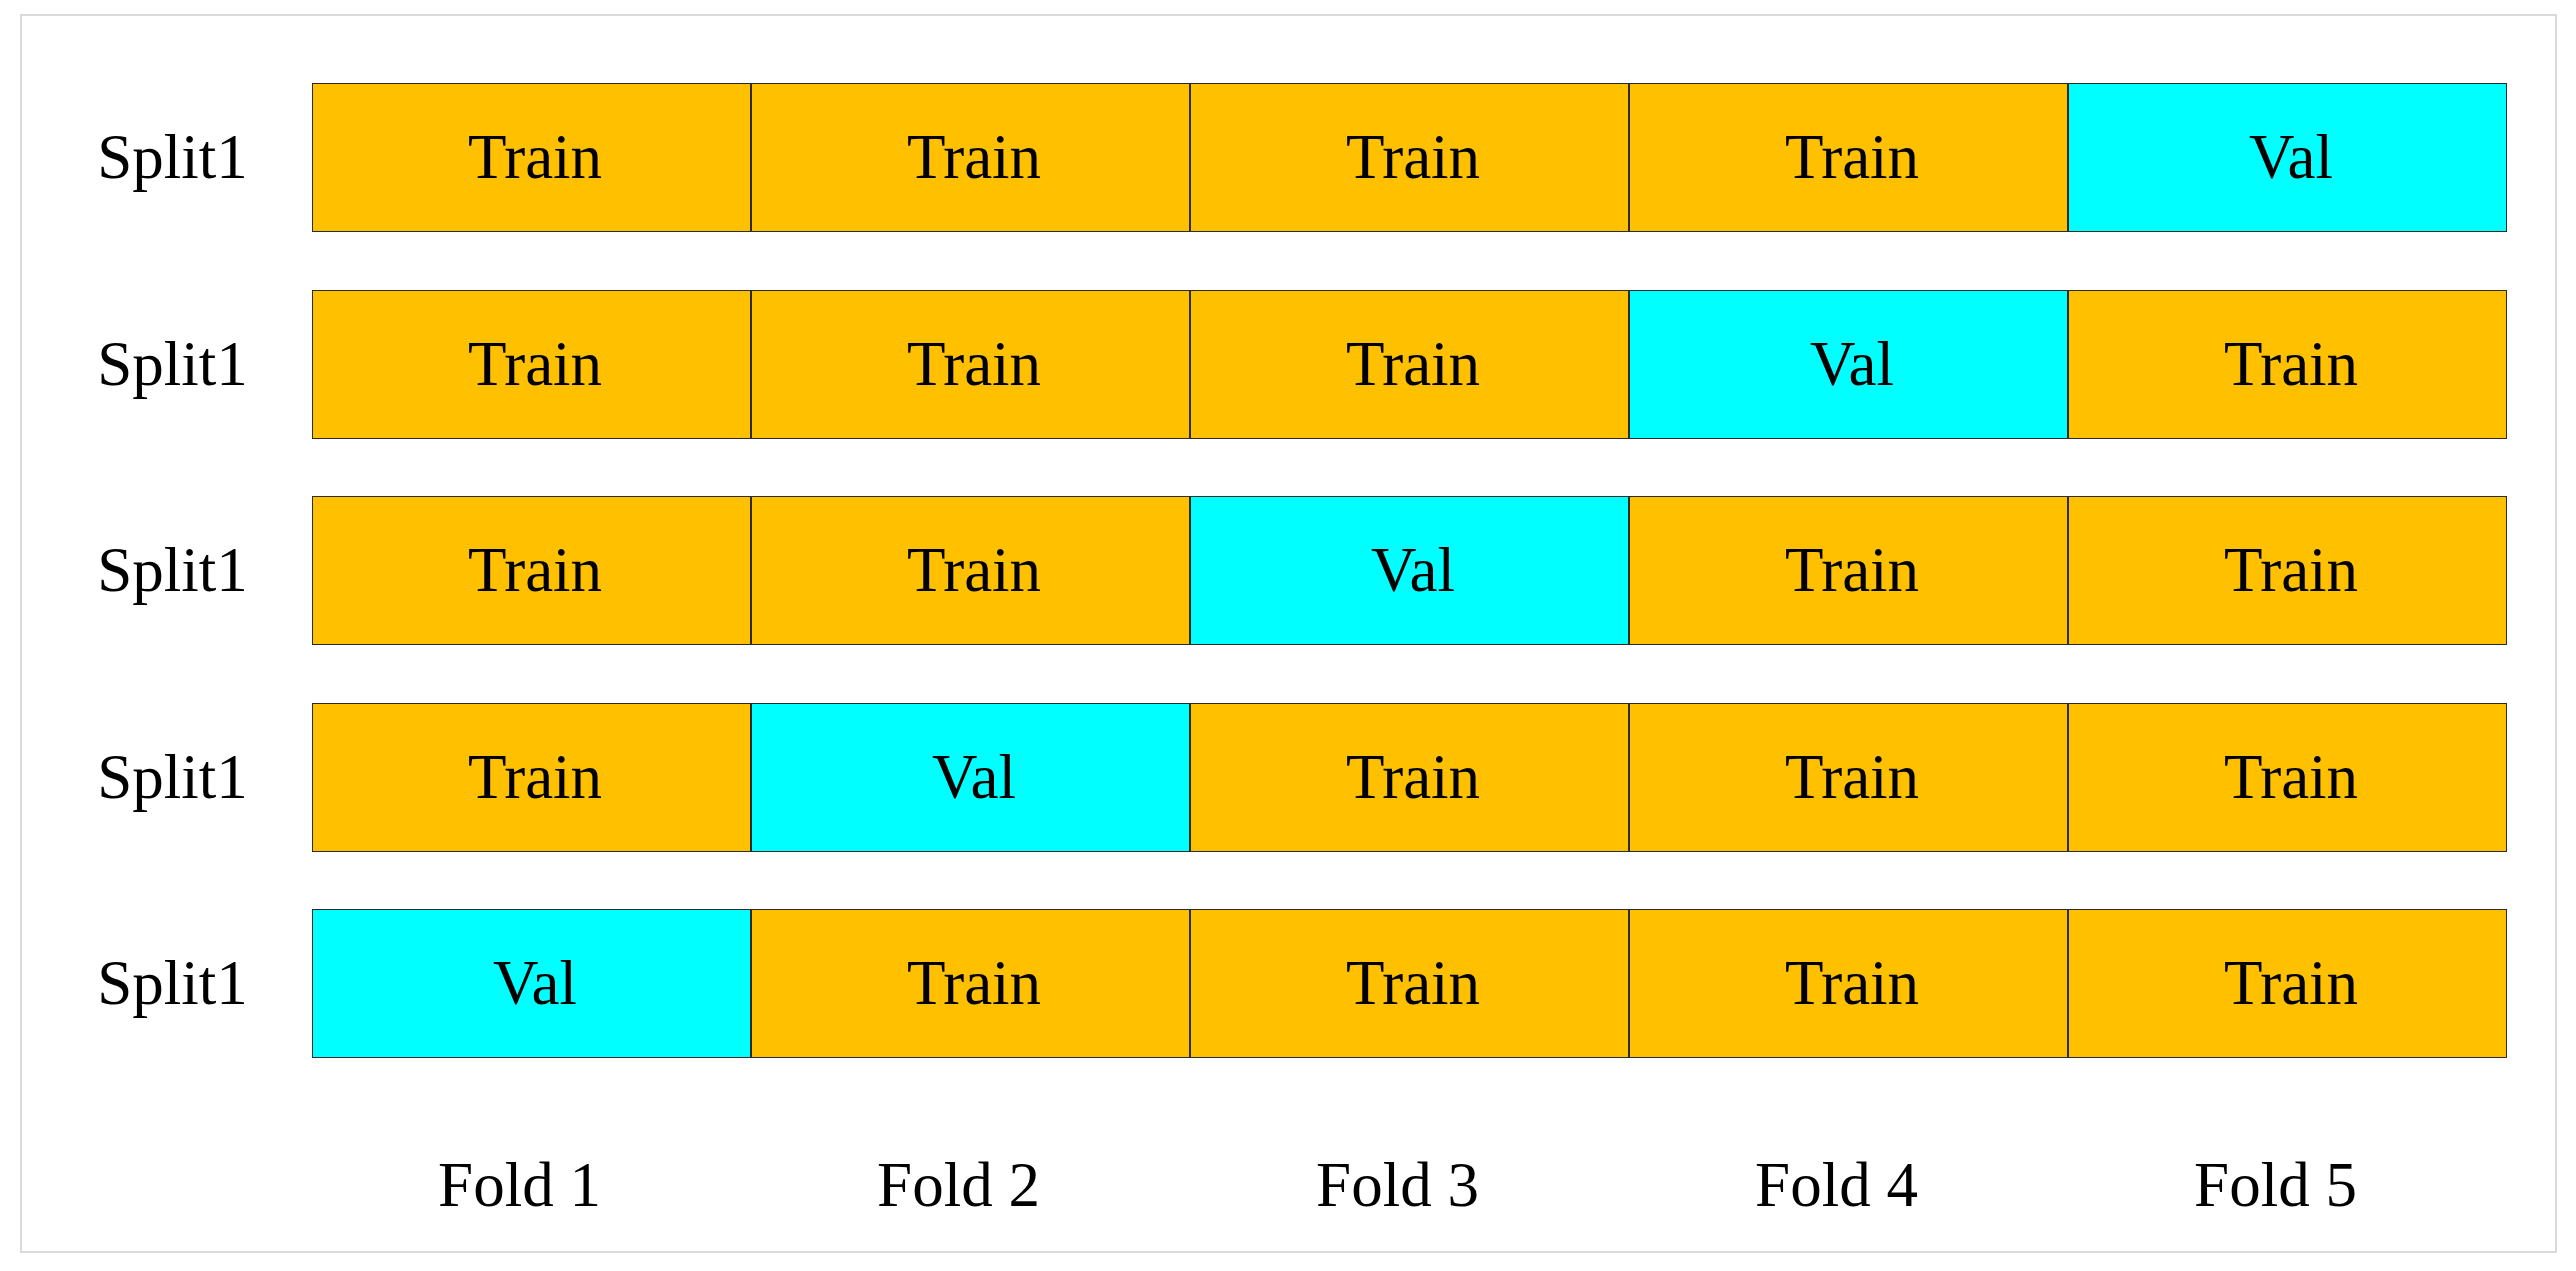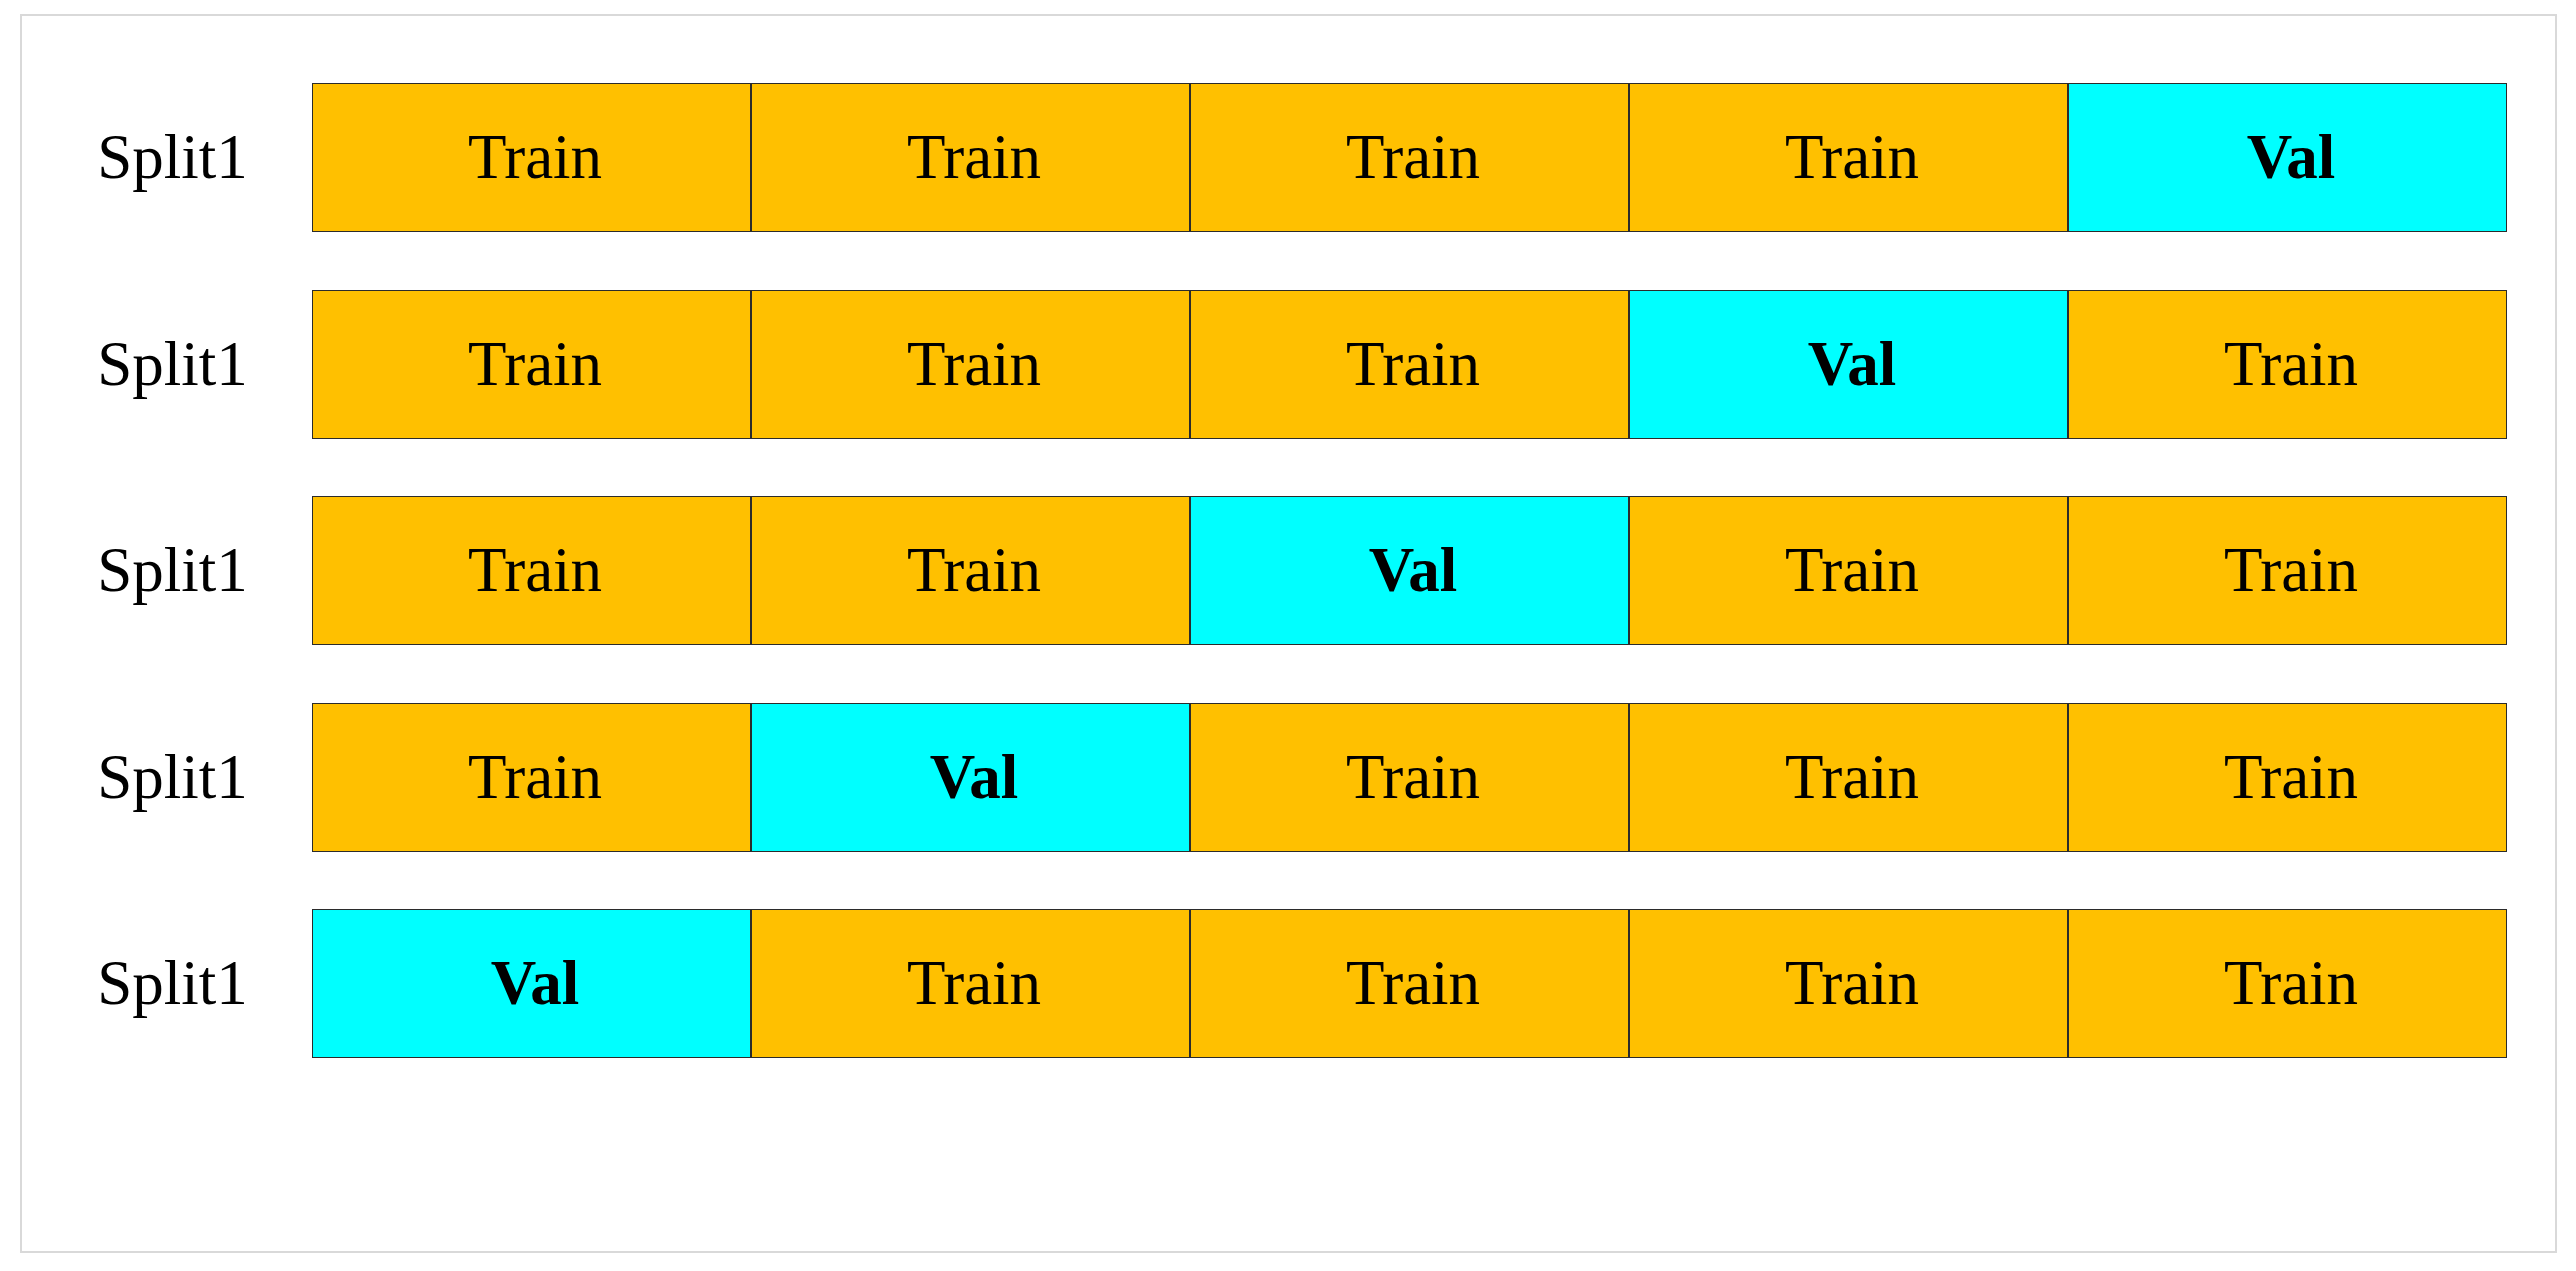--- a/index.html
+++ b/index.html
@@ -66,21 +66,21 @@
     height: 100%;
     border: 1.8px solid var(--color-cell_border);
     display: flex;
     align-items: center;
     justify-content: center;
     font-size: 63px;
     line-height: 1;
     padding-left: 7px;
   }
   .cell[data-type="train"] { background: var(--color-train); }
-  .cell[data-type="val"]   { background: var(--color-val); font-weight: bold; }
+  .cell[data-type="val"]   { background: var(--color-val); }
   .fold-row {
     position: absolute;
     left: 300px;
     top: 1144px;
     width: 2195px;
     height: 83px;
     display: flex;
   }
   .fold-label {
     flex: 1 1 0;
@@ -143,14 +143,21 @@
     <div class="label-box">Split1</div>
     <div class="cells">
       <div class="cell" data-type="val">Val</div>
       <div class="cell" data-type="train">Train</div>
       <div class="cell" data-type="train">Train</div>
       <div class="cell" data-type="train">Train</div>
       <div class="cell" data-type="train">Train</div>
     </div>
   </div>
 
+  <div class="fold-row">
+    <div class="fold-label">Fold 1</div>
+    <div class="fold-label">Fold 2</div>
+    <div class="fold-label">Fold 3</div>
+    <div class="fold-label">Fold 4</div>
+    <div class="fold-label">Fold 5</div>
+  </div>
 </div>
 
 
 </body></html>

